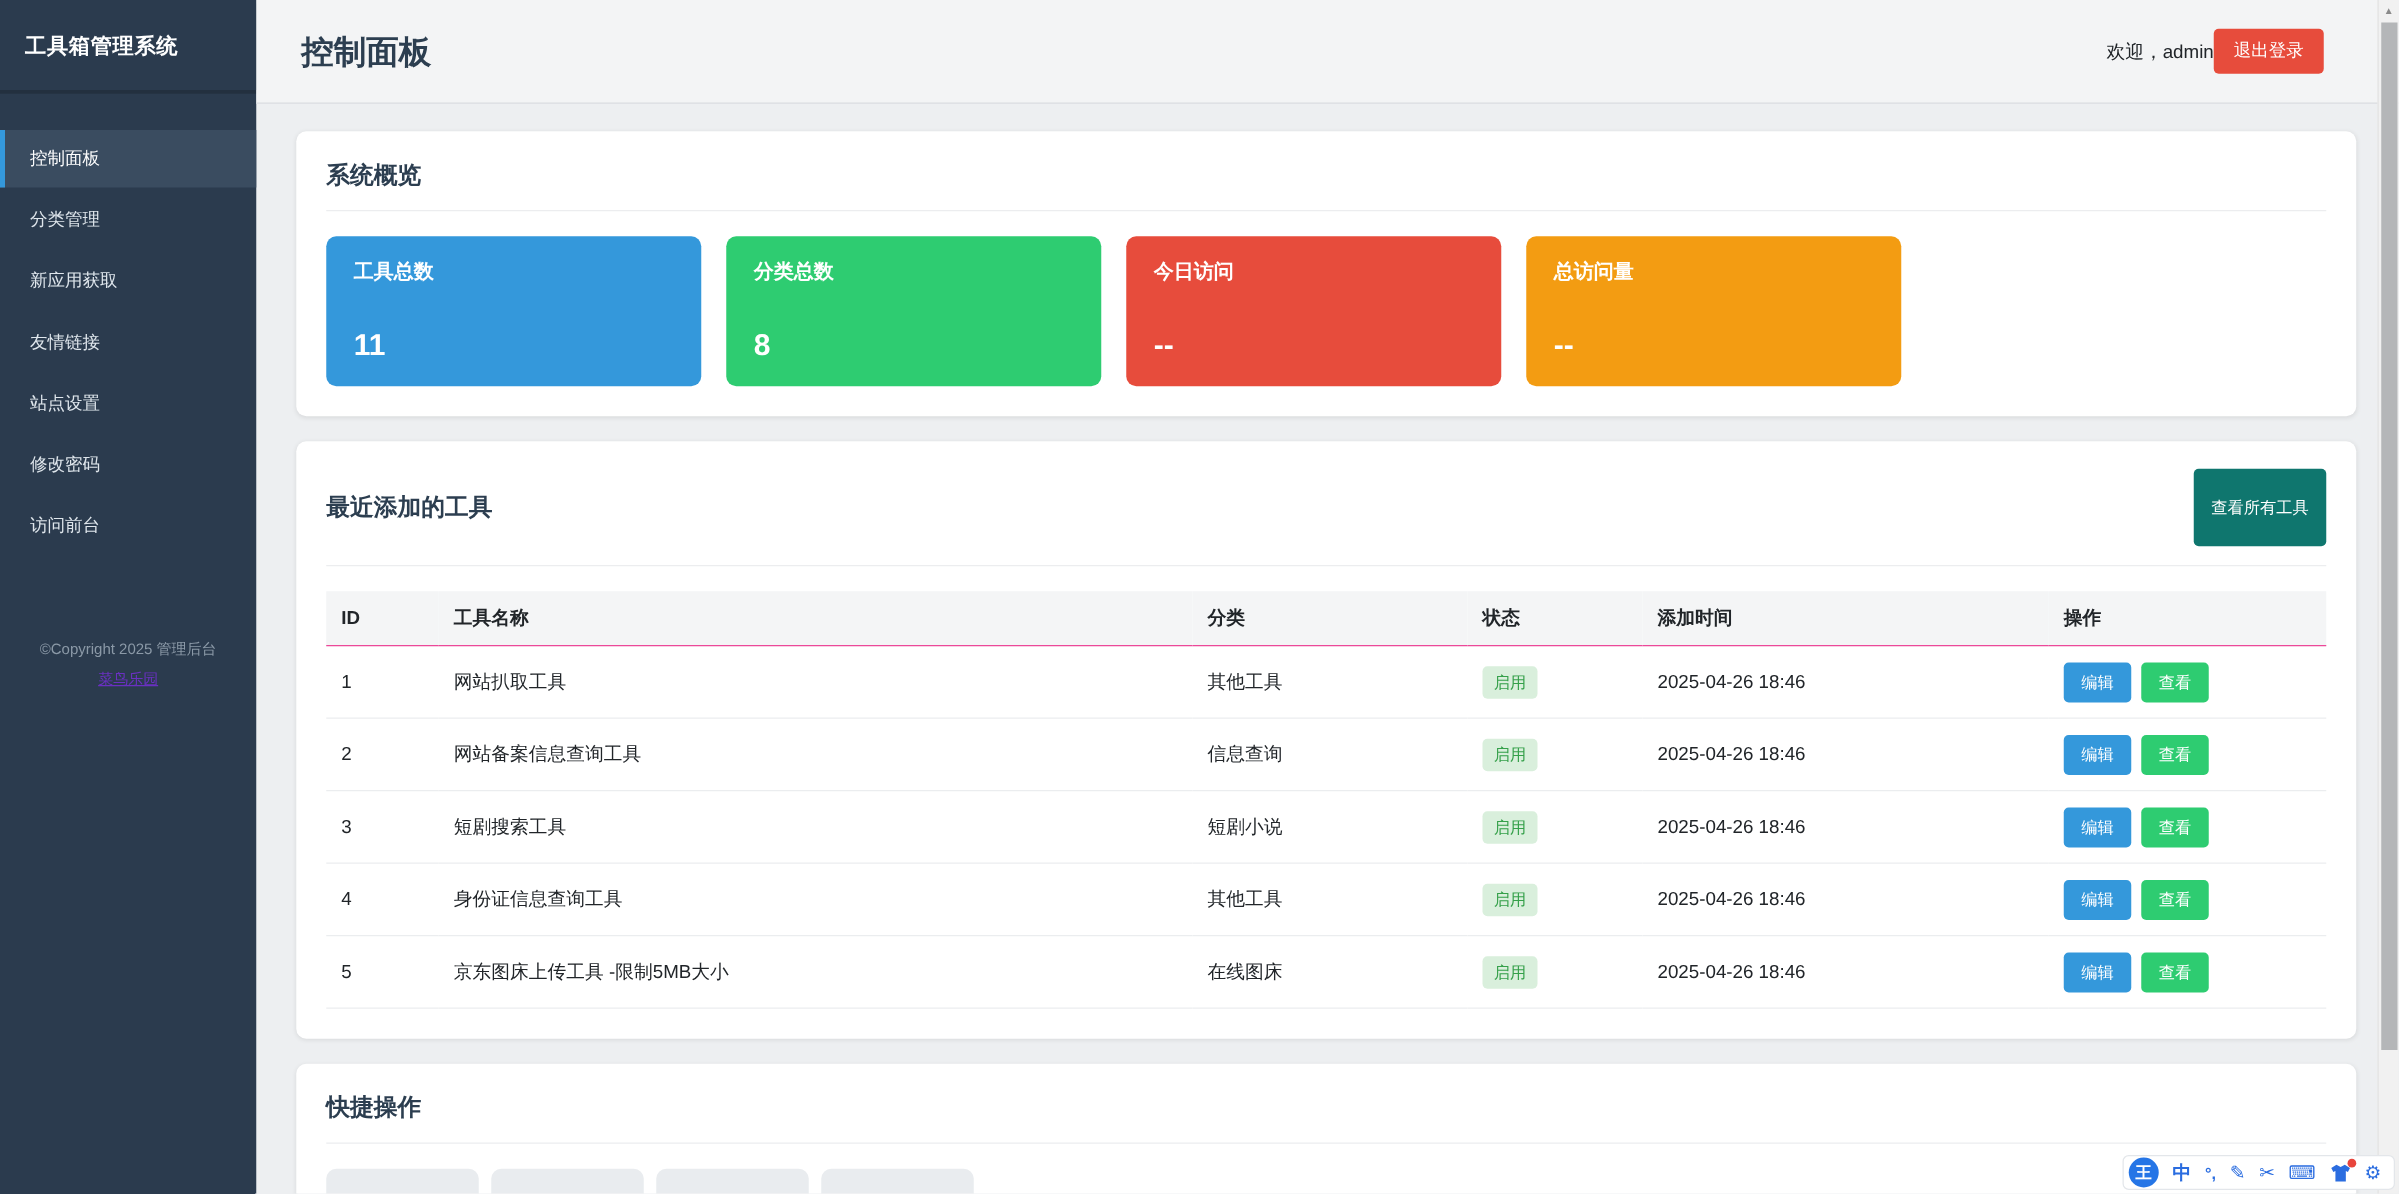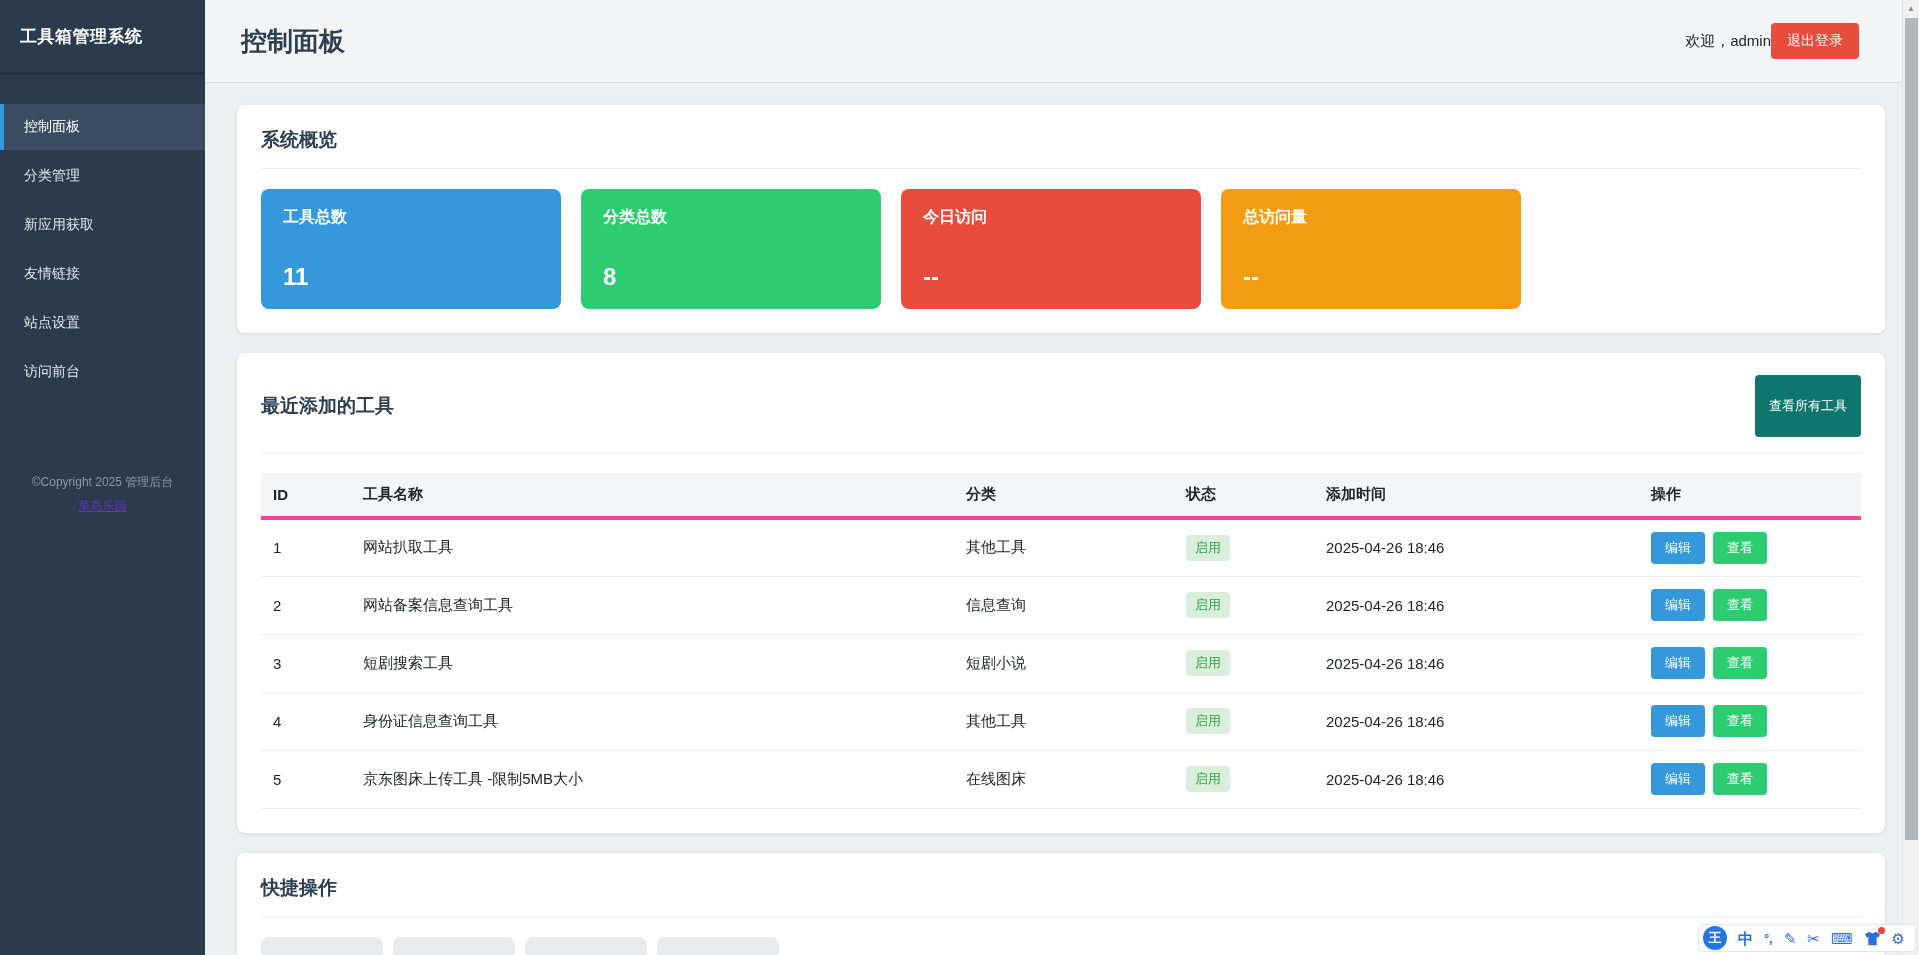--- a/index.html
+++ b/index.html
@@ -8,21 +8,21 @@
 
   .layout { display:flex; width:100%; height:100%; }
 
   
   .sidebar { width:205px; min-width:205px; background:#2b3b4e; color:#e8edf2; height:100%; display:flex; flex-direction:column;gap:16px; }
   .sidebar-header { height:72px; display:flex; align-items:center; padding:0 20px; background:#2b3b4e; box-shadow:0 3px 0 rgba(0,0,0,0.18); }
   .sidebar-title { font-size:17px; font-weight:bold; color:#ffffff; letter-spacing:0.5px; }
   .nav { margin-top:16px; }
   .nav-item { height:46px; margin-bottom:3px; display:flex; align-items:center; padding-left:20px; font-size:14px; color:#dfe6ec; cursor:pointer; border-left:4px solid transparent; }
   .nav-item.active { background:#3a4c60; border-left-color:#3498db; color:#ffffff; }
-  .sidebar-footer { margin-top:60px; text-align:center; }
+  .sidebar-footer { margin-top:48px; text-align:center; }
   .copyright { font-size:12px; color:#8b99a7; }
   .copyright-link { display:inline-block; margin-top:7px; font-size:12px; color:#6a30c2; text-decoration:underline; cursor:pointer; }
 
   
   .main { flex:1; display:flex; flex-direction:column; height:100%; overflow:hidden; }
   .topbar { height:83px; min-height:83px; display:flex; align-items:center; justify-content:space-between; padding:0 36px; background:#f3f4f5; border-bottom:1px solid #d9dcdf; }
   .page-title { font-size:26px; font-weight:bold; color:#2c3e50; }
   .topbar-right { display:flex; align-items:center; margin-right:24px; }
   .welcome-text { font-size:15px; color:#212529; }
   .logout-btn { background:#e74c3c; color:#fff; border:none; border-radius:4px; padding:9px 16px; font-size:14px; cursor:pointer; font-family:inherit; }
@@ -39,21 +39,21 @@
   .stat-card { width:300px; height:120px; border-radius:8px; color:#fff; padding:18px 22px; display:flex; flex-direction:column; justify-content:space-between; }
   .stat-blue { background:#3498db; }
   .stat-green { background:#2ecc71; }
   .stat-red { background:#e74c3c; }
   .stat-orange { background:#f39c12; }
   .stat-label { font-size:16px; font-weight:bold; }
   .stat-value { font-size:24px; font-weight:bold; }
 
   
   .tools-table { width:100%; border-collapse:collapse; table-layout:fixed; }
-  .tools-table th { background:#f4f5f6; text-align:left; font-size:15px; font-weight:bold; color:#212529; padding:12px 12px; border-bottom:4px solid #ec4899; }
+  .tools-table th { background:#f4f5f6; text-align:left; font-size:15px; font-weight:bold; color:#212529; padding:12px 12px; border-bottom:1px solid #ec4899; }
   .tools-table td { height:58px; vertical-align:middle; font-size:15px; color:#212529; padding:0 12px; border-bottom:1px solid #ebedef; }
   .badge-enabled { display:inline-block; background:#d9efdc; color:#35a04a; font-size:13px; padding:4px 9px; border-radius:4px; }
   .btn-sm { border:none; border-radius:4px; color:#fff; font-size:13px; padding:7px 14px; cursor:pointer; font-family:inherit; }
   .btn-edit { background:#3498db; margin-right:8px; }
   .btn-view { background:#2ecc71; }
   .view-all-btn { background:#0f766e; color:#fff; border:none; border-radius:4px; font-size:13px; padding:22px 14px; cursor:pointer; font-family:inherit;text-align:right; }
 
   
   .tiles-row { display:flex; gap:10px; }
   .tile { width:122px; height:130px; background:#e9ecef; border-radius:8px; display:flex; justify-content:center; padding-top:18px; cursor:pointer; }
@@ -89,20 +89,23 @@
           <span>分类管理</span>
         </div>
       <div class="nav-item">
           <span>新应用获取</span>
         </div>
       <div class="nav-item">
           <span>友情链接</span>
         </div>
       <div class="nav-item">
           <span>站点设置</span>
+        </div>
+      <div class="nav-item">
+          <span>修改密码</span>
         </div>
       <div class="nav-item">
           <span>访问前台</span>
         </div>
     </nav>
     <div class="sidebar-footer">
       <div class="copyright">©Copyright 2025 管理后台</div>
       <a class="copyright-link">菜鸟乐园</a>
     </div>
   </aside>

